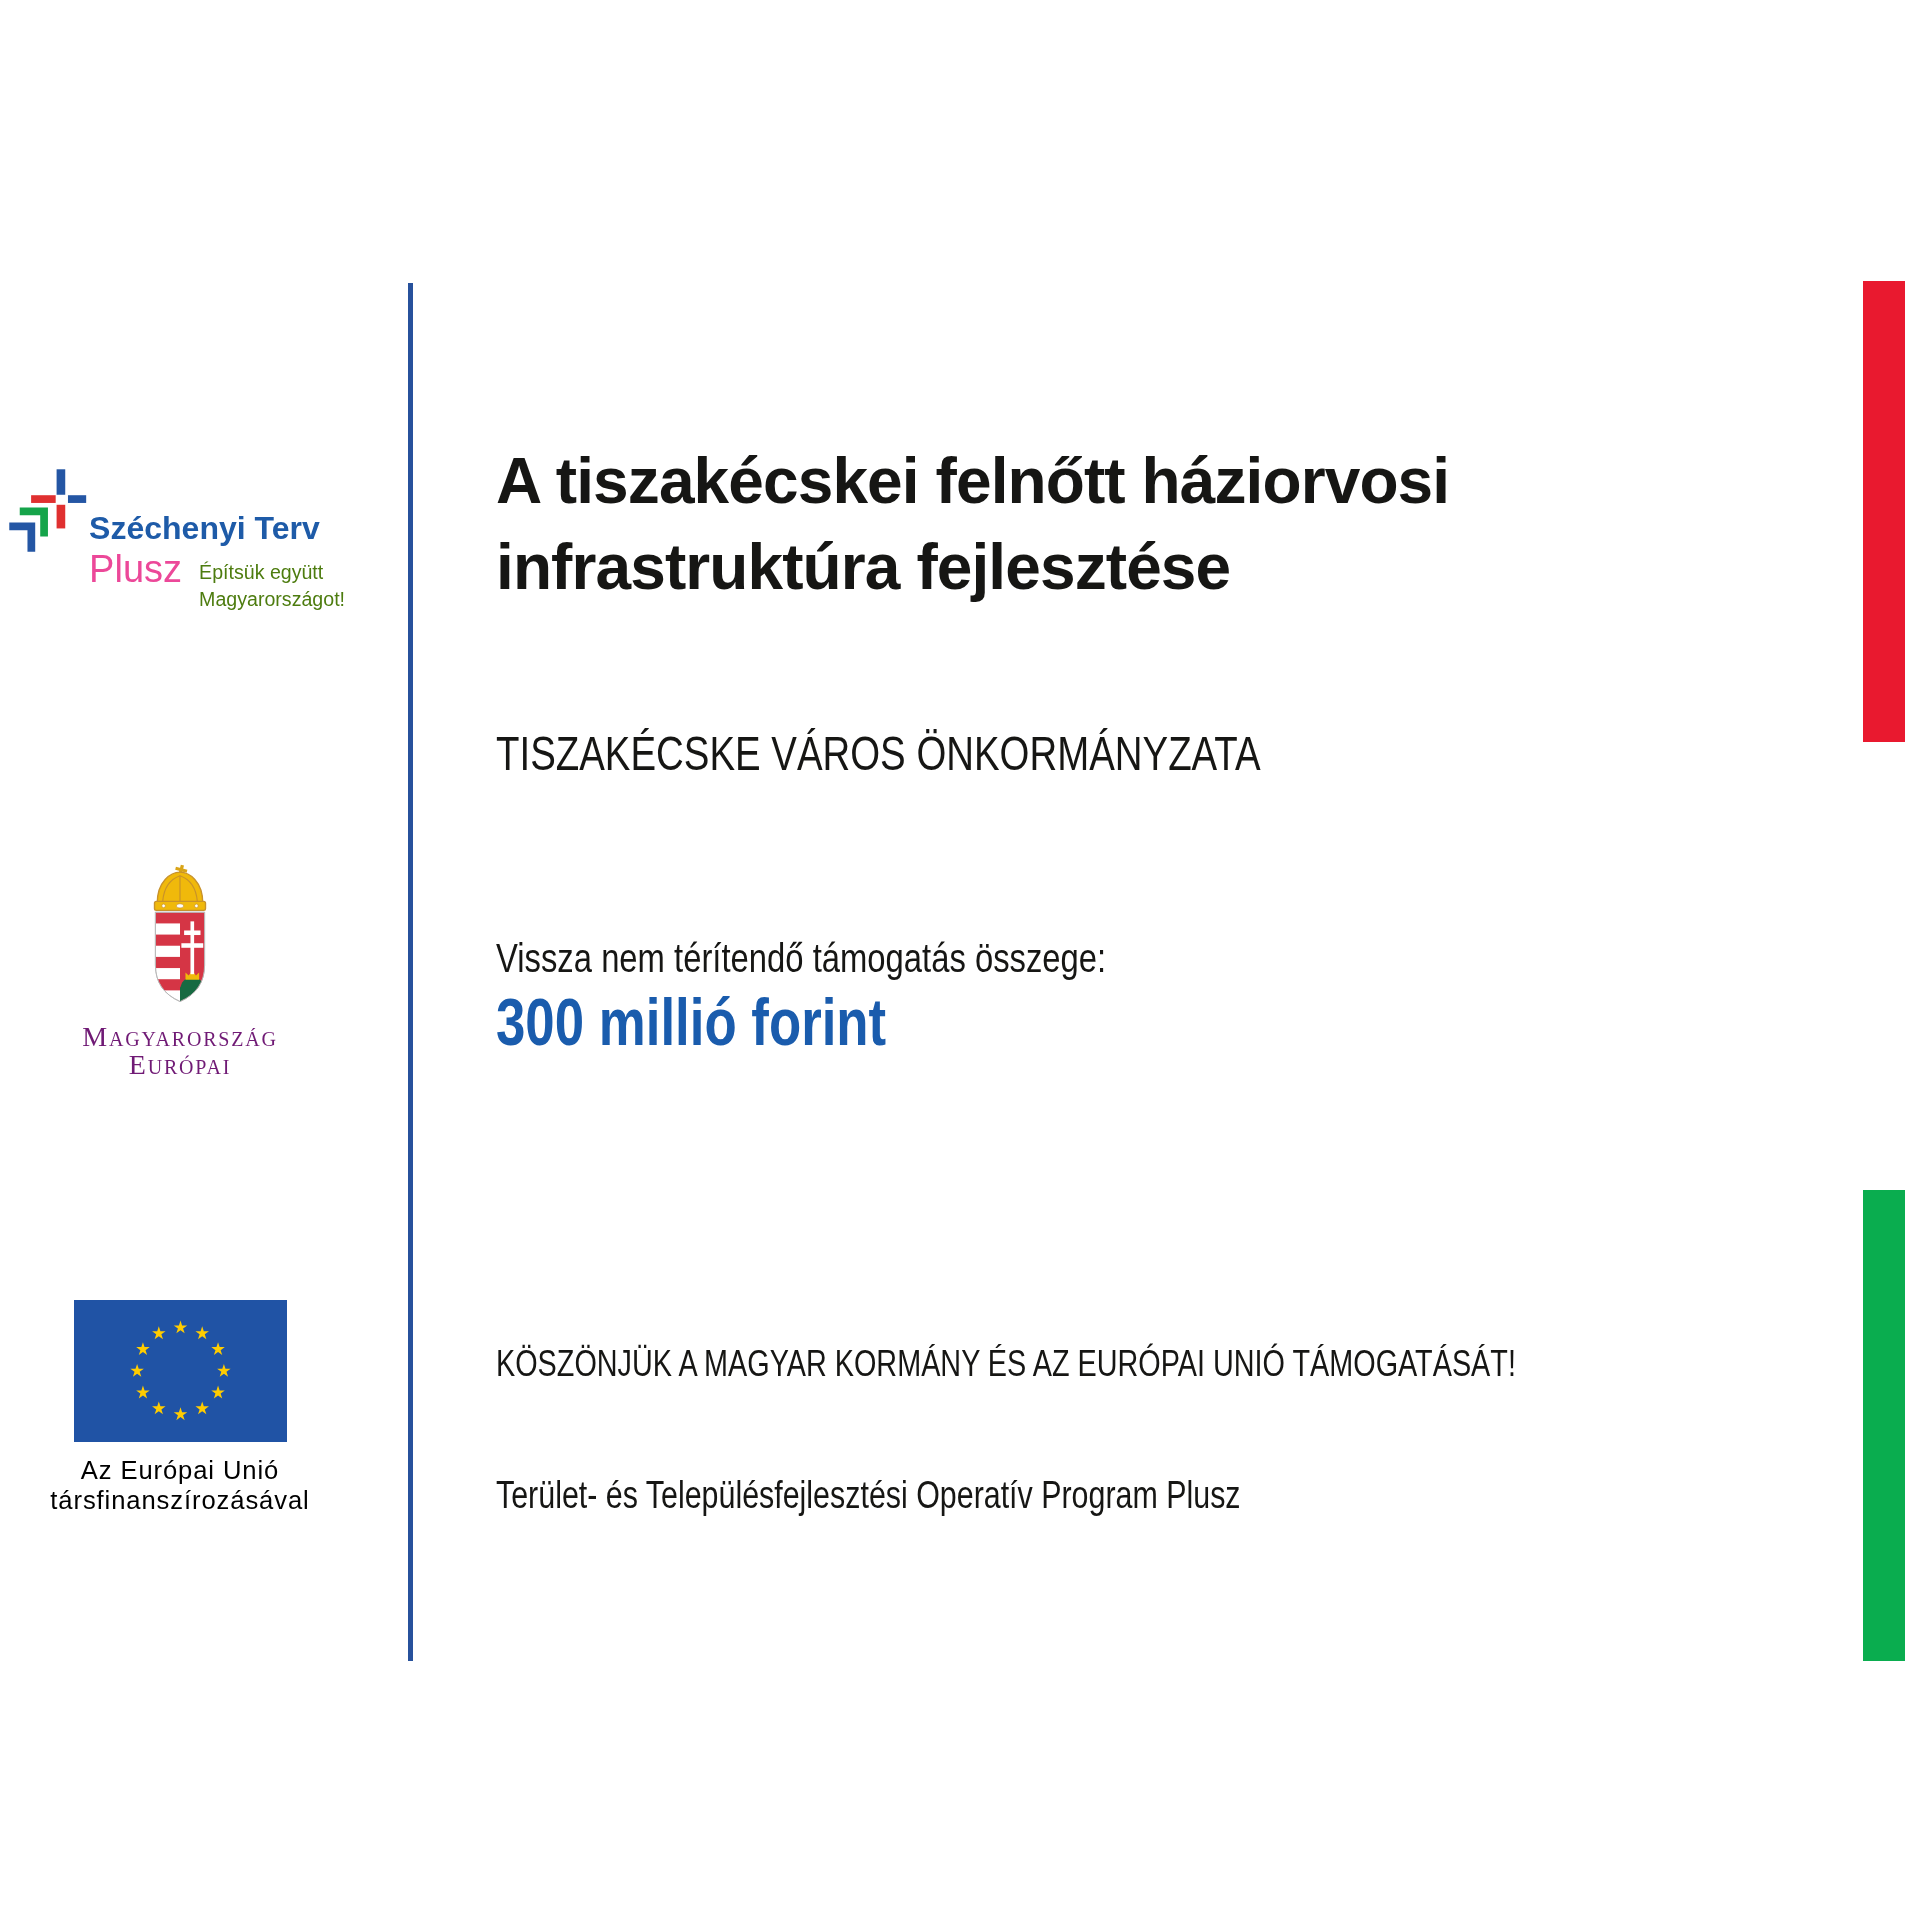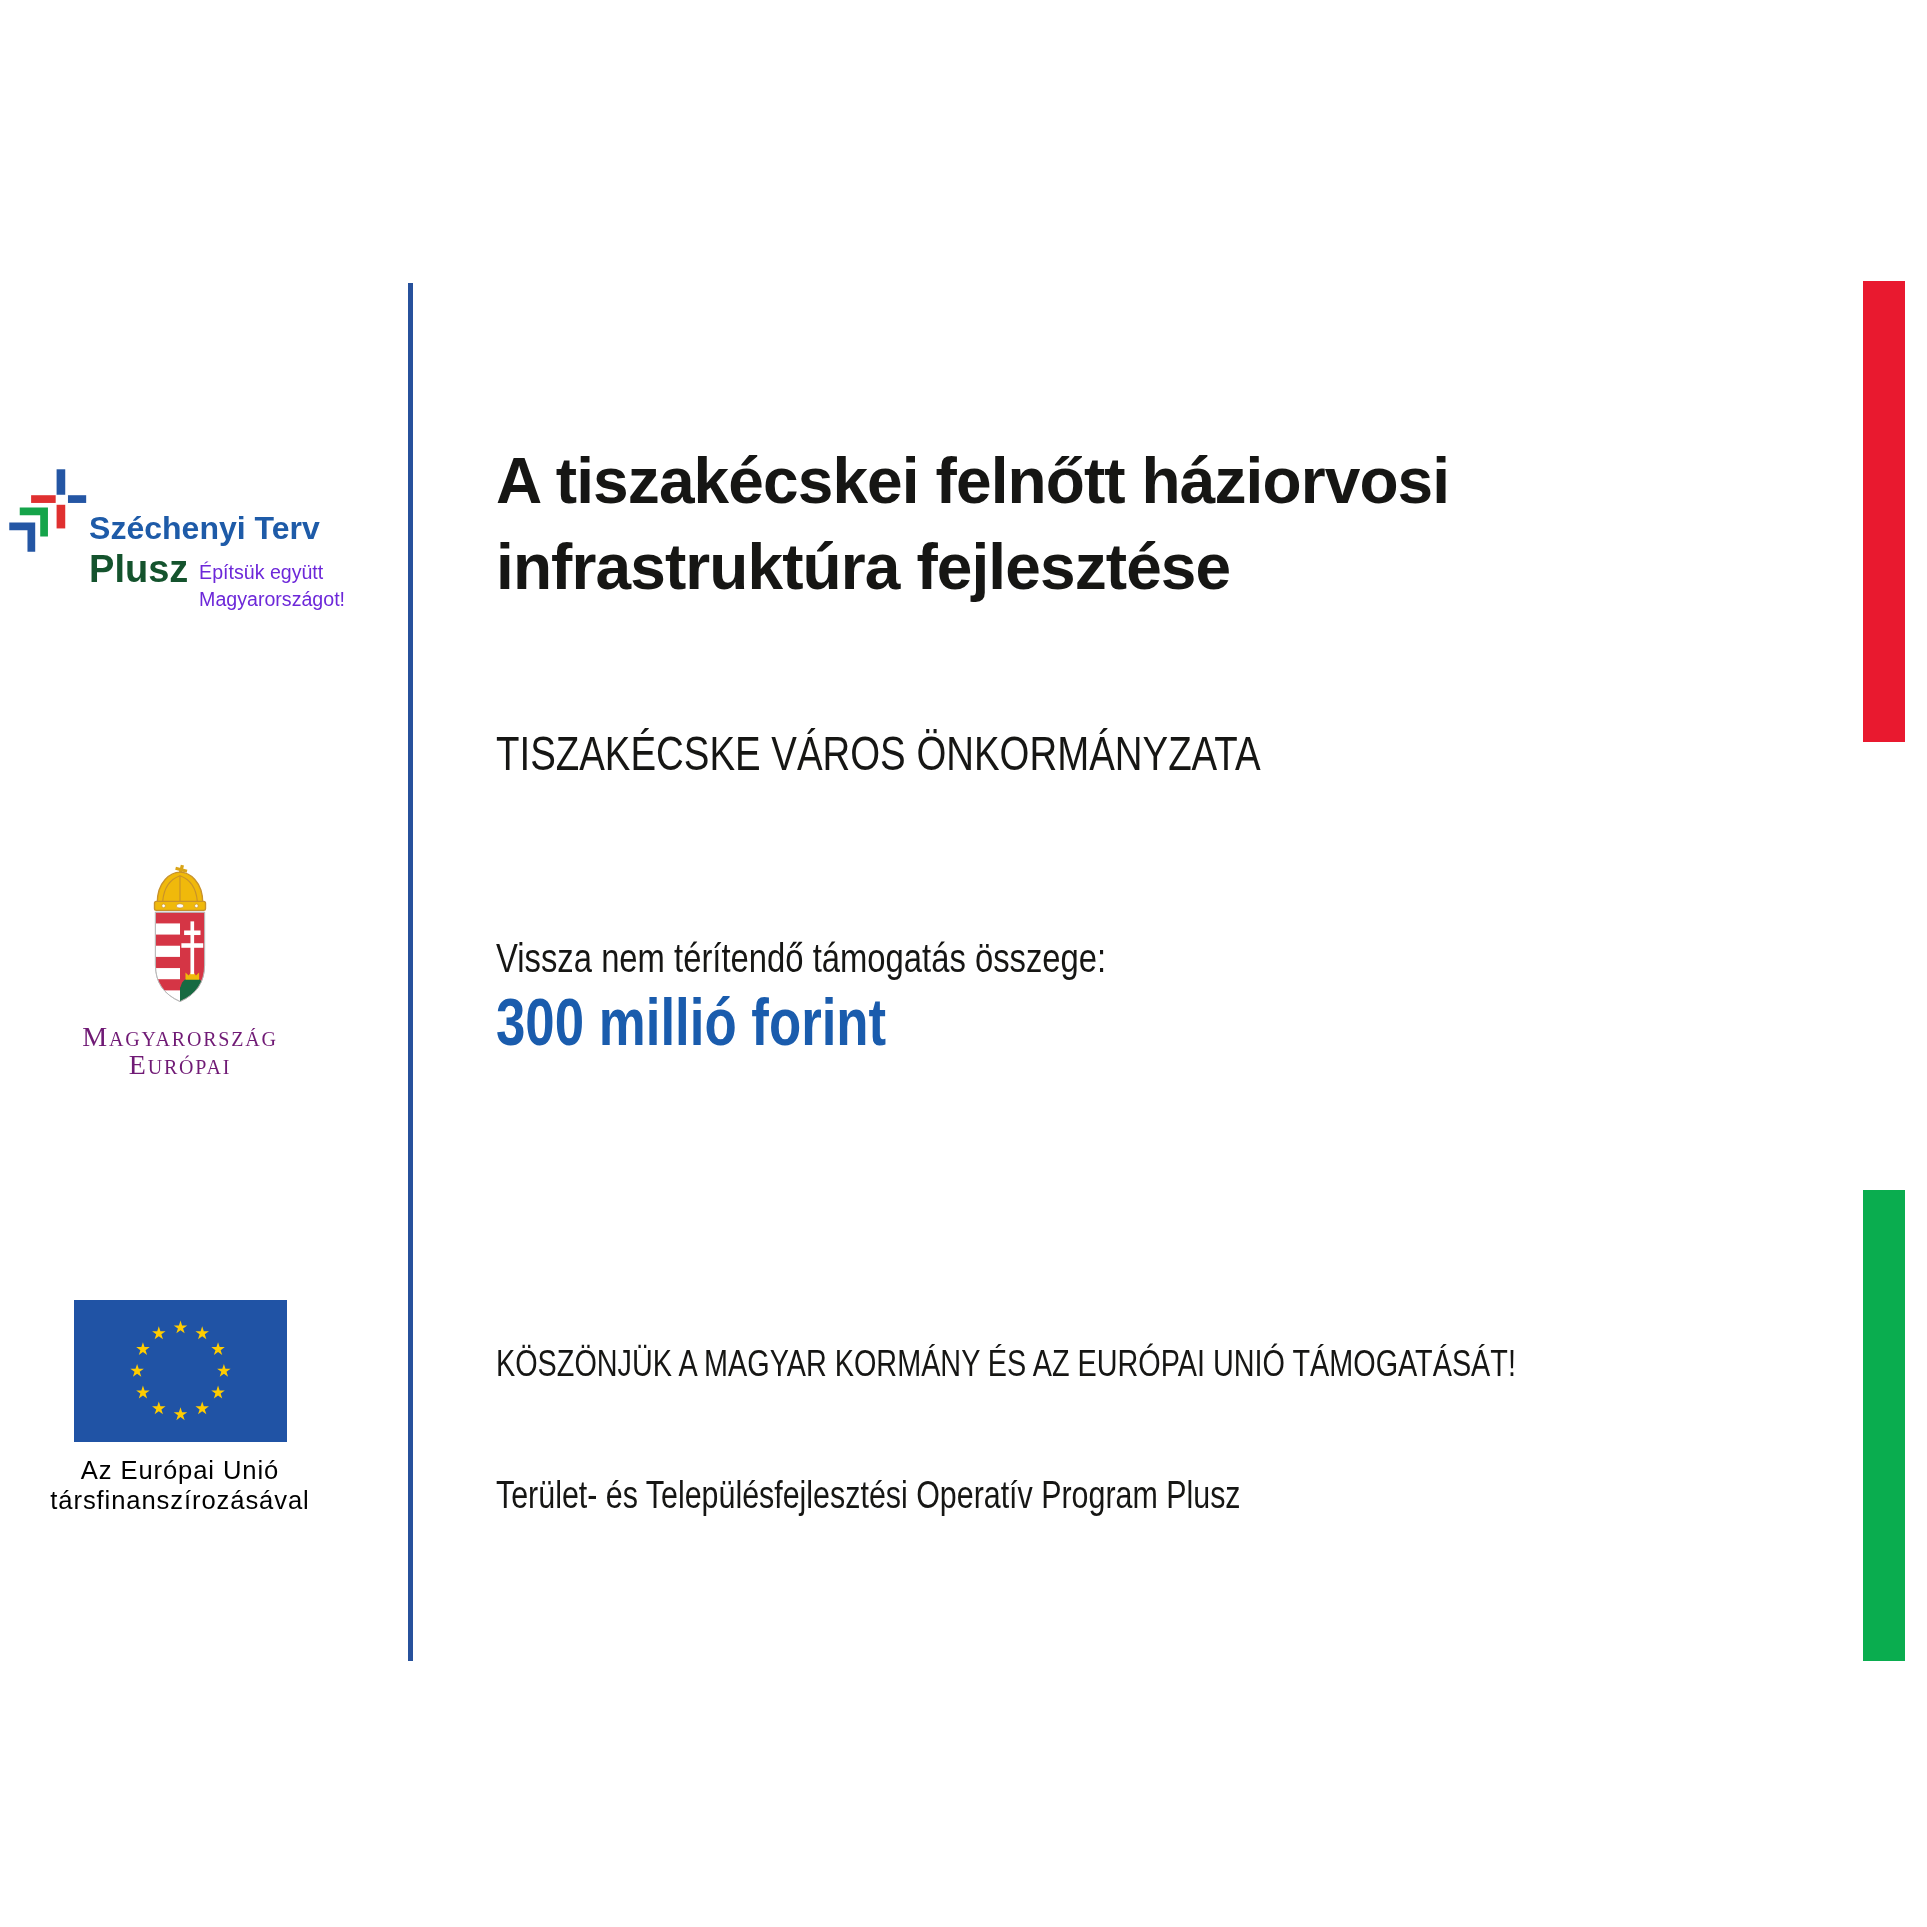--- a/index.html
+++ b/index.html
@@ -10,24 +10,24 @@
   .nowrap{white-space:nowrap;}
   .cond{transform:scaleX(0.8);transform-origin:left top;}
 
   
   .left-col{position:absolute;left:0;top:0;width:360px;height:1927px;}
 
   .szechenyi{position:absolute;left:9.1px;top:460px;width:351px;height:155px;}
   .szechenyi-mark{position:absolute;left:0;top:1.8px;width:87px;height:91px;}
   .szechenyi-name{position:absolute;left:80px;top:50px;font-weight:bold;
     font-size:32px;letter-spacing:0px;color:#1E5BA8;}
-  .szechenyi-plusz{position:absolute;left:80px;top:88px;font-weight:bold;
-    font-size:38px;color:#14532d;}
+  .szechenyi-plusz{position:absolute;left:80px;top:88px;font-weight:normal;
+    font-size:38px;color:#ec4899;}
   .szechenyi-tagline{position:absolute;left:190px;top:99px;font-size:19.6px;
-    line-height:27.4px;color:#6d28d9;}
+    line-height:27.4px;color:#4d7c0f;}
 
   .gov-arms{position:absolute;left:139px;top:863px;width:82px;height:155px;}
   .gov-name{position:absolute;left:0;top:1023px;width:360px;text-align:center;
     font-family:"Liberation Serif",serif;font-variant:small-caps;
     font-size:28px;line-height:28px;letter-spacing:1.8px;color:#701a75;}
 
   .eu-flag{position:absolute;left:73px;top:1300px;width:215px;height:142px;}
   .eu-text{position:absolute;left:0;top:1455px;width:360px;text-align:center;
     font-size:25.6px;line-height:30px;letter-spacing:0.9px;color:#000000;}
 

